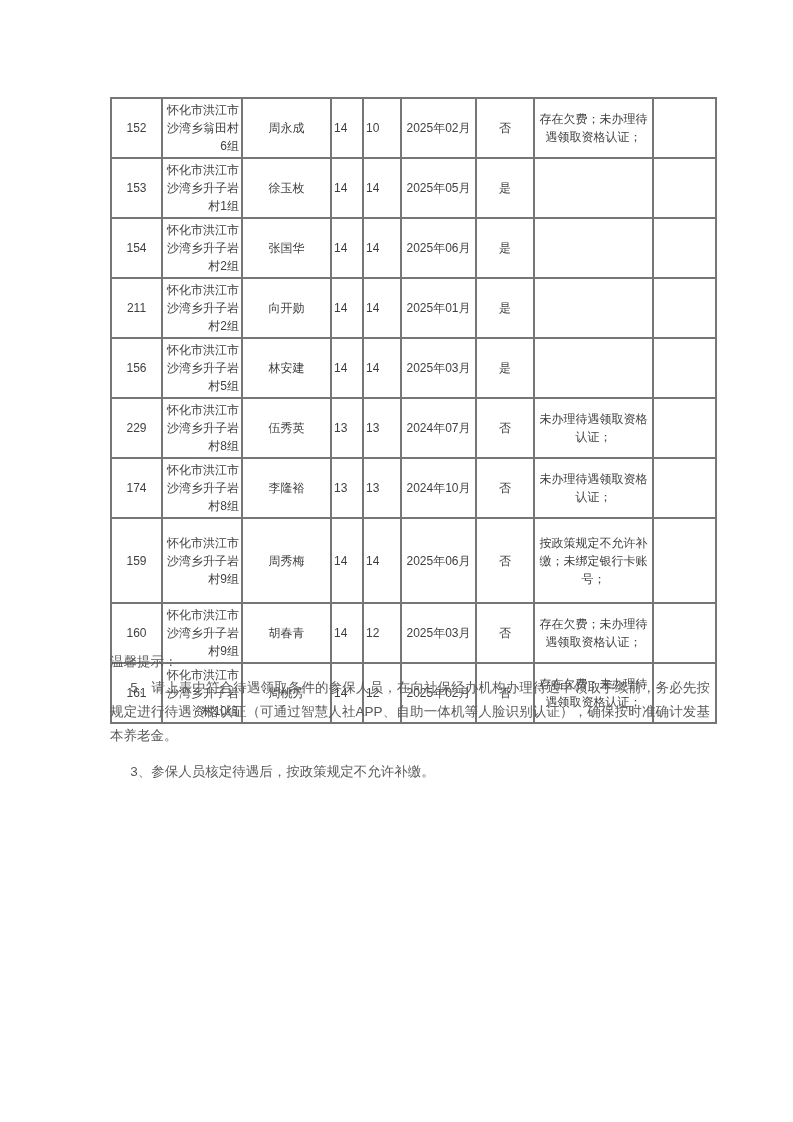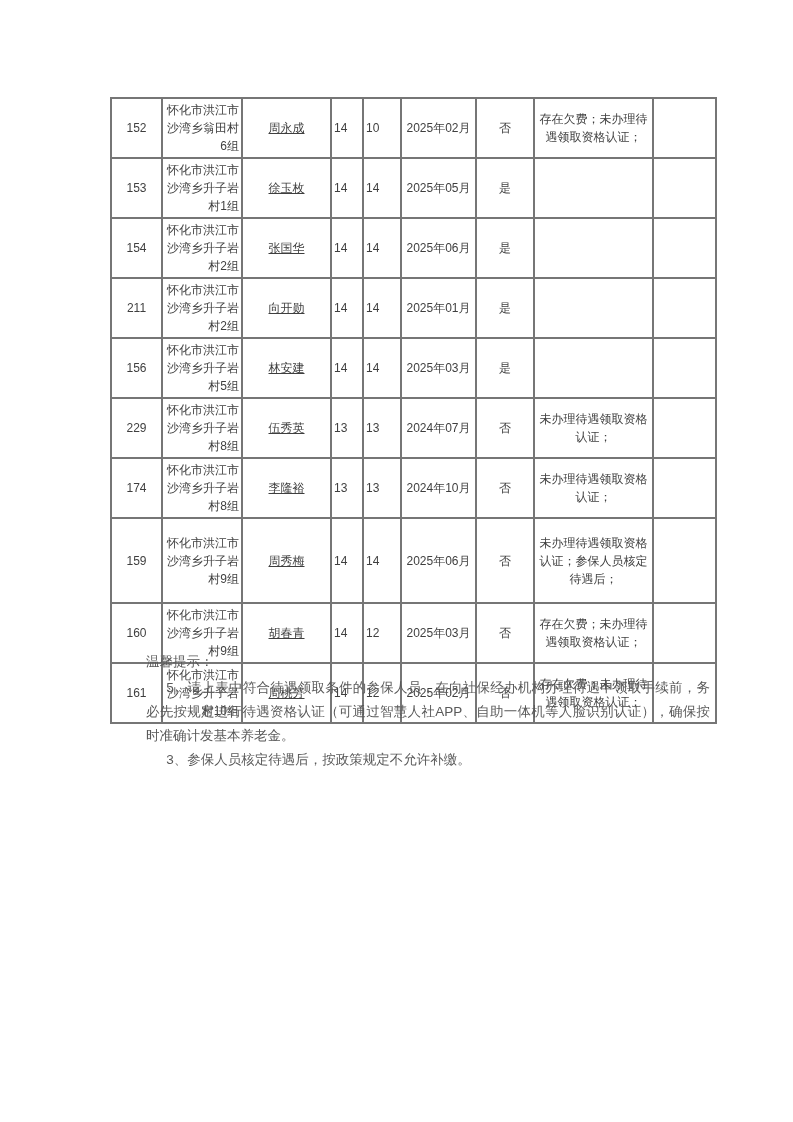--- a/index.html
+++ b/index.html
@@ -27,42 +27,42 @@
   table.pension td {
     border: 2px solid #767676;
     vertical-align: middle;
     font-size: 12px;
     line-height: 1.5;
     padding: 2px;
     overflow: hidden;
   }
   td.c-seq   { text-align: center; border-radius: 9px; }
   td.c-addr  { text-align: right; font-size: 10.5px; padding: 2px 1px 2px 4px; word-break: break-all; line-break: anywhere; }
-  td.c-name  { text-align: center; text-decoration: underline; }
+  td.c-name  { text-align: center; }
   td.c-num   { text-align: left; }
   td.c-date  { text-align: center; }
   td.c-flag  { text-align: center; }
   td.c-remark{ text-align: center; padding: 2px 2px 2px 5px; word-break: break-all; line-break: anywhere; }
   td.c-blank { }
   .notes {
     position: absolute;
     left: 110px;
     top: 650px;
     width: 600px;
     color: #595959;
     font-size: 13.5px;
     line-height: 24px;
     text-align: justify;
   }
-  .notes p { margin: 0; padding-left: 36px; }
+  .notes p { margin: 0; }
   .notes .notes-title { text-indent: 0; }
   .notes .note { text-indent: 1.5em; word-break: break-all; }
   .notes .note-1 { margin-top: 4px; }
   .notes .note-2 { margin-top: 2px; }
-  .notes .note-3 { margin-top: 0; }
+  .notes .note-3 { margin-top: 12px; }
 </style>
 </head>
 <body>
 
 <div class="page">
 
   <table class="pension">
     <colgroup>
       <col style="width:51px">
         <col style="width:80px">
@@ -153,21 +153,21 @@
         <td class="c-blank"></td>
       </tr>
       <tr style="height:85px">
         <td class="c-seq">159</td>
         <td class="c-addr">怀化市洪江市沙湾乡升子岩村9组</td>
         <td class="c-name">周秀梅</td>
         <td class="c-num">14</td>
         <td class="c-num">14</td>
         <td class="c-date">2025年06月</td>
         <td class="c-flag">否</td>
-        <td class="c-remark">未办理待遇领取资格认证；参保人员核定待遇后；</td>
+        <td class="c-remark">按政策规定不允许补缴；未绑定银行卡账号；</td>
         <td class="c-blank"></td>
       </tr>
       <tr style="height:52px">
         <td class="c-seq">160</td>
         <td class="c-addr">怀化市洪江市沙湾乡升子岩村9组</td>
         <td class="c-name">胡春青</td>
         <td class="c-num">14</td>
         <td class="c-num">12</td>
         <td class="c-date">2025年03月</td>
         <td class="c-flag">否</td>

